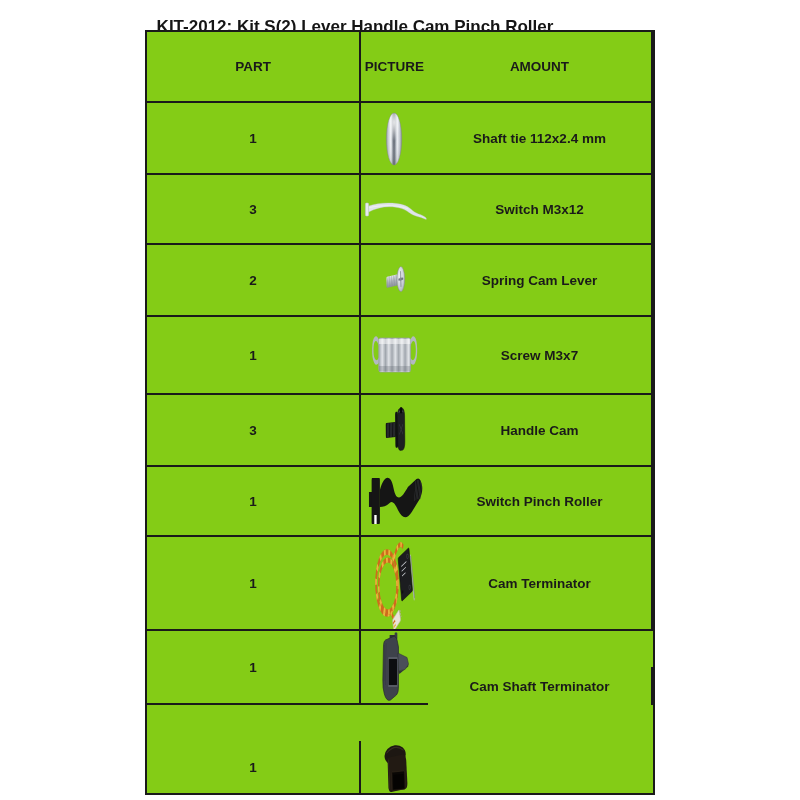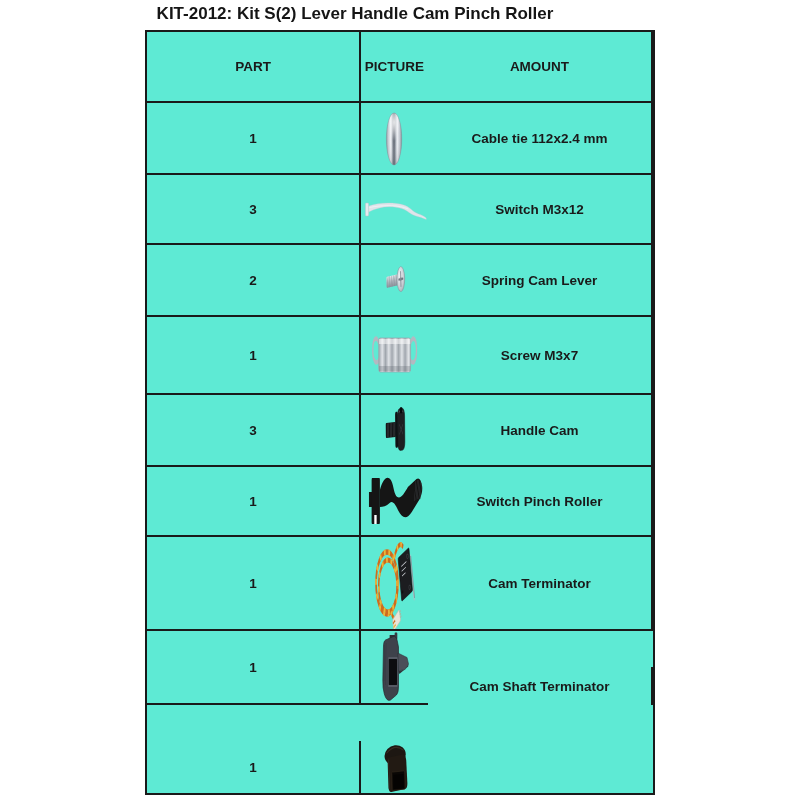--- a/index.html
+++ b/index.html
@@ -3,26 +3,26 @@
 <meta charset="utf-8">
 <style>
   html,body { margin:0; padding:0; }
   body {
     width:800px; height:800px; position:relative;
     background:#ffffff; overflow:hidden;
     font-family:"Liberation Sans", sans-serif;
     color:#1a1a1a;
   }
   .title {
-    position:absolute; left:145px; top:4px; width:420px;
+    position:absolute; left:145px; top:17px; width:420px;
     text-align:center; font-size:17px; font-weight:700; color:#151515;
   }
   .tbl {
     position:absolute; left:145px; top:30px; width:510px; height:765px;
-    border:2px solid #1a1a1a; box-sizing:border-box; background:#5eead4;
+    border:2px solid #1a1a1a; box-sizing:border-box; background:#84cc16;
     display:grid;
     grid-template-columns:214px 67px 225px;
     grid-template-rows:71px 72px 70px 72px 78px 72px 70px 94px 74px 88px;
   }
   .c {
     box-sizing:border-box;
     border-right:2px solid #1a1a1a; border-bottom:2px solid #1a1a1a;
     display:flex; align-items:center; justify-content:center;
     font-size:13.5px; font-weight:700; overflow:hidden;
   }
@@ -62,21 +62,21 @@
           <stop offset=".38" stop-color="#ffffff" stop-opacity="0"></stop>
           <stop offset="1" stop-color="#2a2f38" stop-opacity=".28"></stop>
         </radialGradient>
       </defs>
       <circle cx="112" cy="36" r="26" fill="url(#ballg)"></circle>
       <circle cx="112" cy="36" r="26" fill="url(#ballsh)"></circle>
       <circle cx="112" cy="36" r="26" fill="none" stroke="#7d838d" stroke-width=".6"></circle>
     </svg>
   </div>
 
-  <div class="c">Cable tie 112x2.4 mm</div>
+  <div class="c">Shaft tie 112x2.4 mm</div>
   <div class="c">3</div>
   <div class="c lastcol pic">
     <svg viewBox="0 0 227 68" preserveAspectRatio="none">
       <rect x="15" y="28" width="11" height="13" rx="2" fill="#e6eaee" stroke="#bac1c9" stroke-width=".8"></rect>
       <path d="M26,31 C60,27.5 110,27 145,30 C165,31.5 175,37 195,39 C206,40 214,41 221,43 L221,44.5 C210,43 198,42 186,41 C168,39.5 158,35.5 138,33.5 C98,30 58,32 26,37 Z" fill="#e0e4ea" stroke="#c4cad2" stroke-width=".5"></path>
       <path d="M28,32.5 C80,29.5 130,30 160,34" stroke="#f4f6f8" stroke-width="1" fill="none"></path>
     </svg>
   </div>
 
   <div class="c">Switch M3x12</div>

